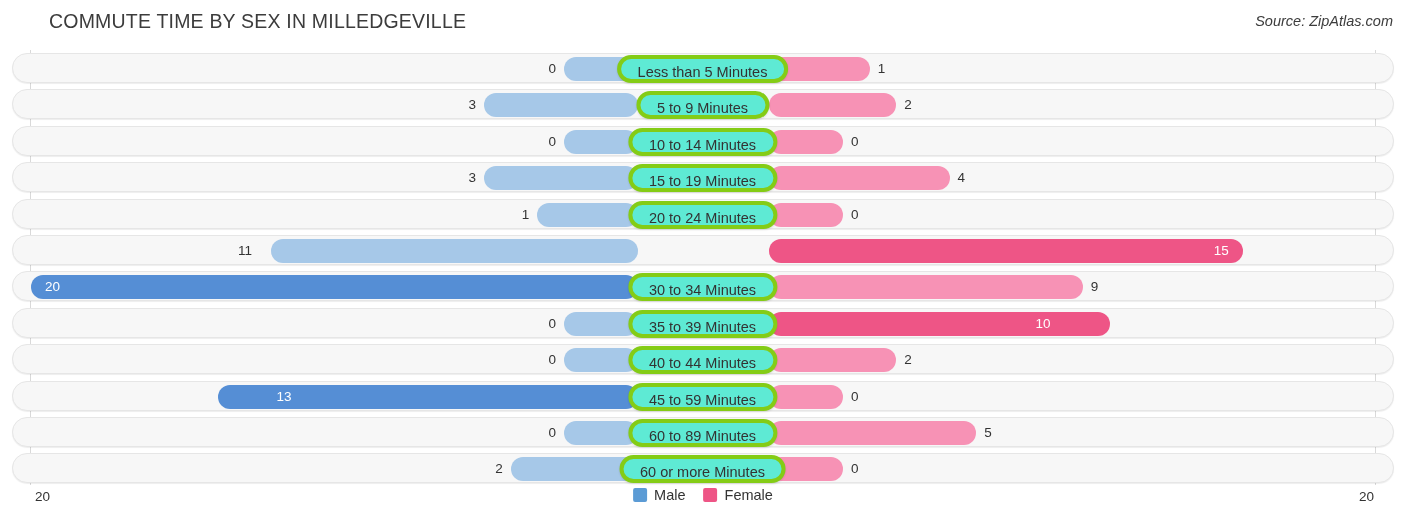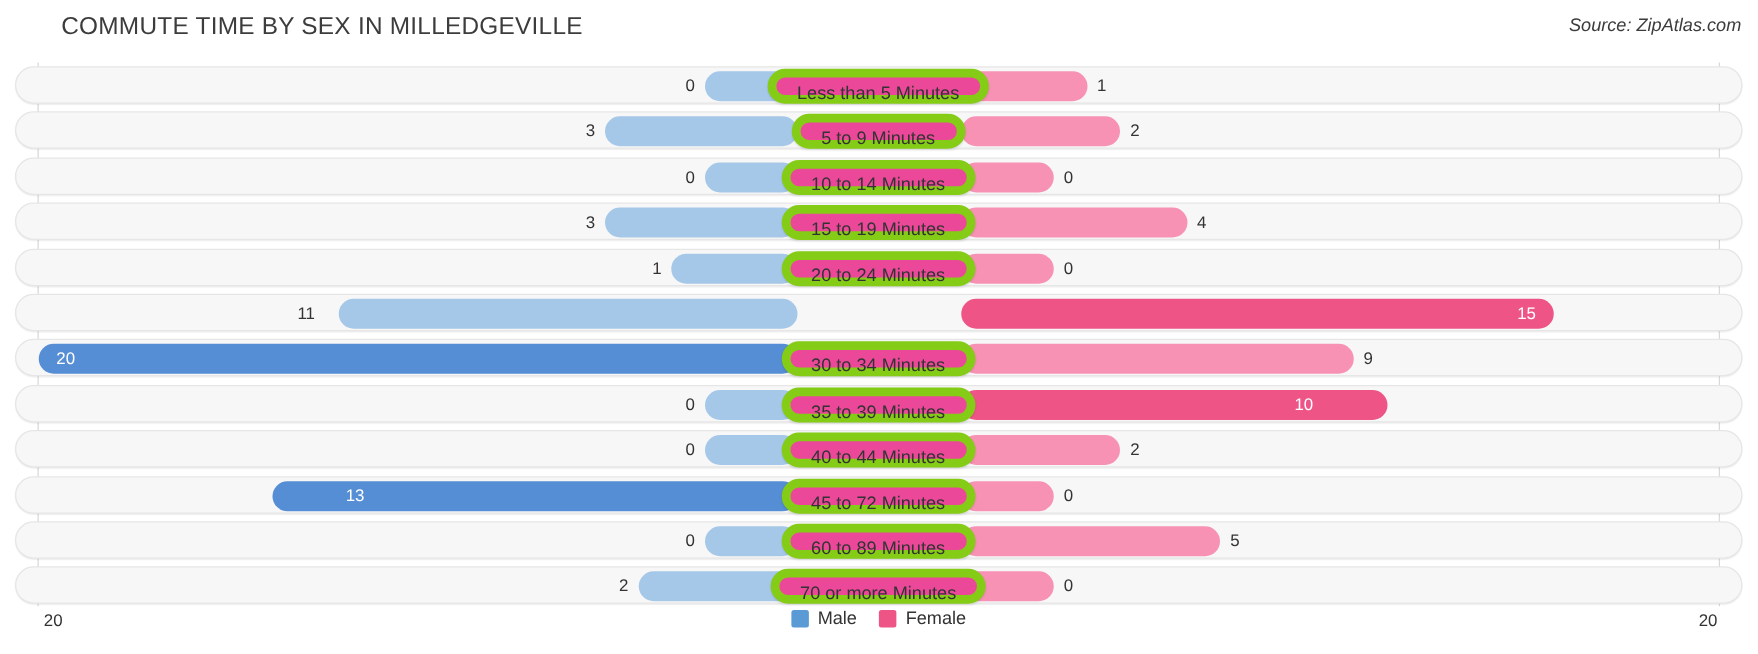--- a/index.html
+++ b/index.html
@@ -61,22 +61,22 @@
   }
   .val.male-val   { text-align: right; }
   .val.female-val { text-align: left; }
   
   .val.inside { color: #ffffff; }
 
   
   .pill {
     position: absolute; top: 1px; height: 28px; line-height: 27px;
     left: 50%; transform: translateX(-50%);
-    background: #ec4899;
-    border: 7px solid #84cc16;
+    background: #5eead4;
+    border: 4px solid #84cc16;
     border-radius: 14px;
     padding: 0 17px;
     font-size: 14.5px; color: #333;
     white-space: nowrap;
     box-shadow: 0 1px 2px rgba(0,0,0,.12);
   }
 
   
   #axis-left, #axis-right {
     position: absolute; top: 489px;
@@ -184,39 +184,39 @@
             <div class="val female-val" style="left: 891.3px; width: 60px;">2</div>
             <div class="pill" style="left: 49.9638%;">40 to 44 Minutes</div>
           </div>
         </div>
         <div class="row" style="top: 330.6px;">
           <div class="row-inner">
             <div class="bar male peak" style="left: 204.55px; width: 420.45px;"></div>
             <div class="val male-val inside" style="left: 218.55px; width: 60px; text-align: right;">13</div>
             <div class="bar female" style="left: 756px; width: 74px;"></div>
             <div class="val female-val" style="left: 838px; width: 60px;">0</div>
-            <div class="pill" style="left: 49.9638%;">45 to 72 Minutes</div>
+            <div class="pill" style="left: 49.9638%;">45 to 59 Minutes</div>
           </div>
         </div>
         <div class="row" style="top: 367px;">
           <div class="row-inner">
             <div class="bar male" style="left: 551px; width: 74px;"></div>
             <div class="val male-val" style="left: 485px; width: 58px;">0</div>
             <div class="bar female" style="left: 756px; width: 207.25px;"></div>
             <div class="val female-val" style="left: 971.25px; width: 60px;">5</div>
             <div class="pill" style="left: 49.9638%;">60 to 89 Minutes</div>
           </div>
         </div>
         <div class="row" style="top: 403.4px;">
           <div class="row-inner">
             <div class="bar male" style="left: 497.7px; width: 127.3px;"></div>
             <div class="val male-val" style="left: 431.7px; width: 58px;">2</div>
             <div class="bar female" style="left: 756px; width: 74px;"></div>
             <div class="val female-val" style="left: 838px; width: 60px;">0</div>
-            <div class="pill" style="left: 49.9638%;">70 or more Minutes</div>
+            <div class="pill" style="left: 49.9638%;">60 or more Minutes</div>
           </div>
         </div>
       </div>
   </div>
 
   <div id="axis-left">20</div>
   <div id="axis-right">20</div>
 
   <div id="legend">
     <div class="legend-item">

